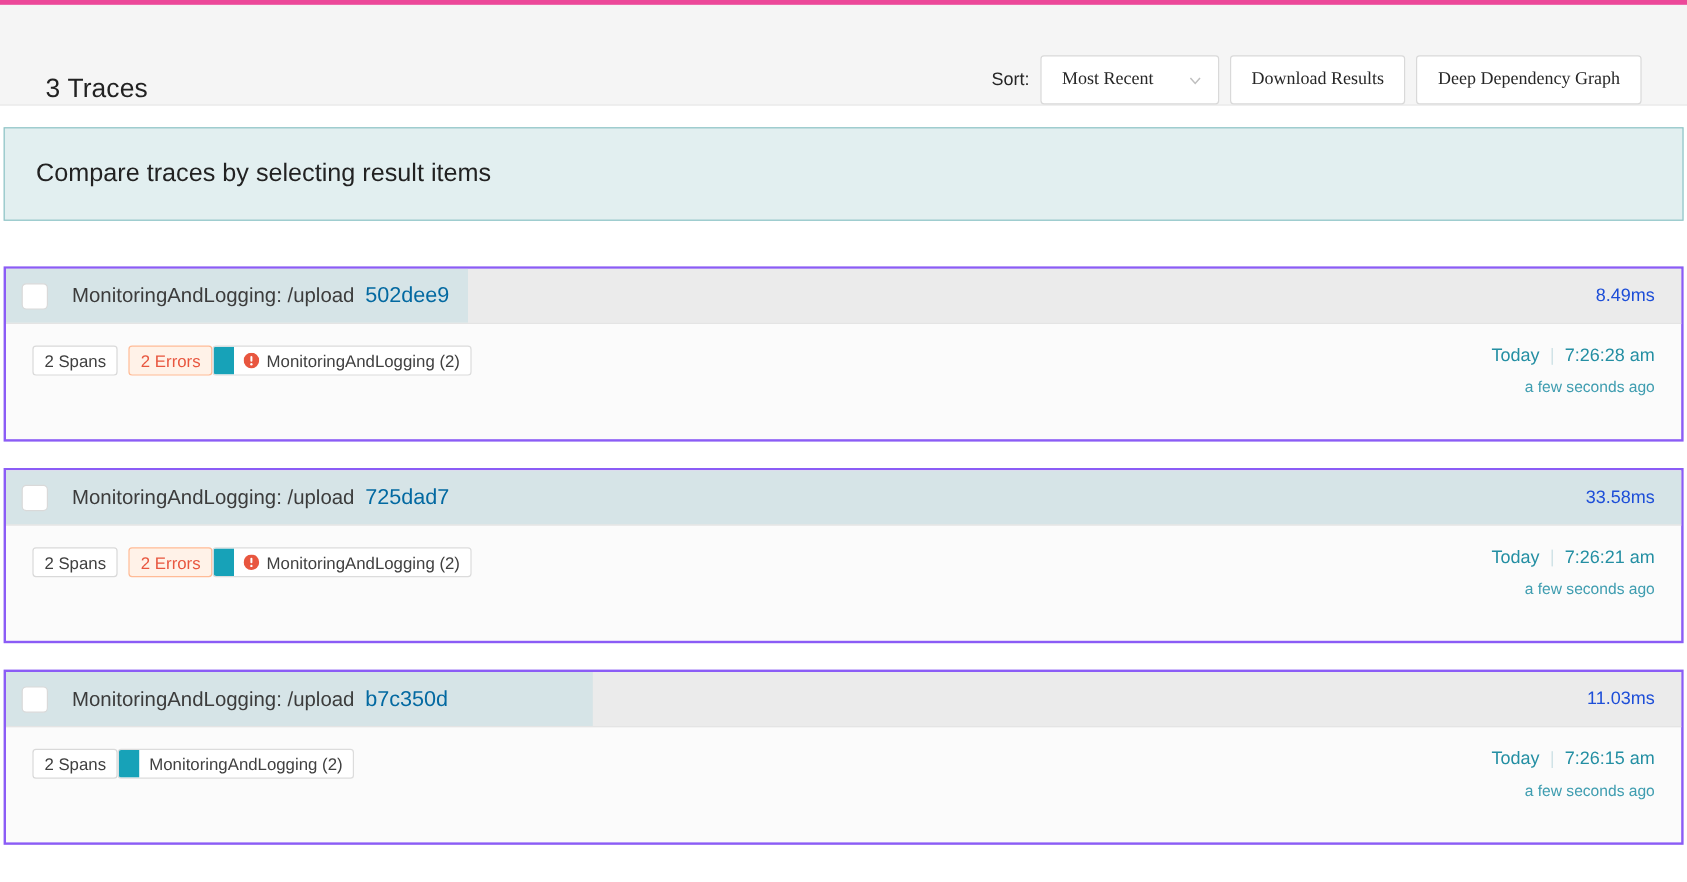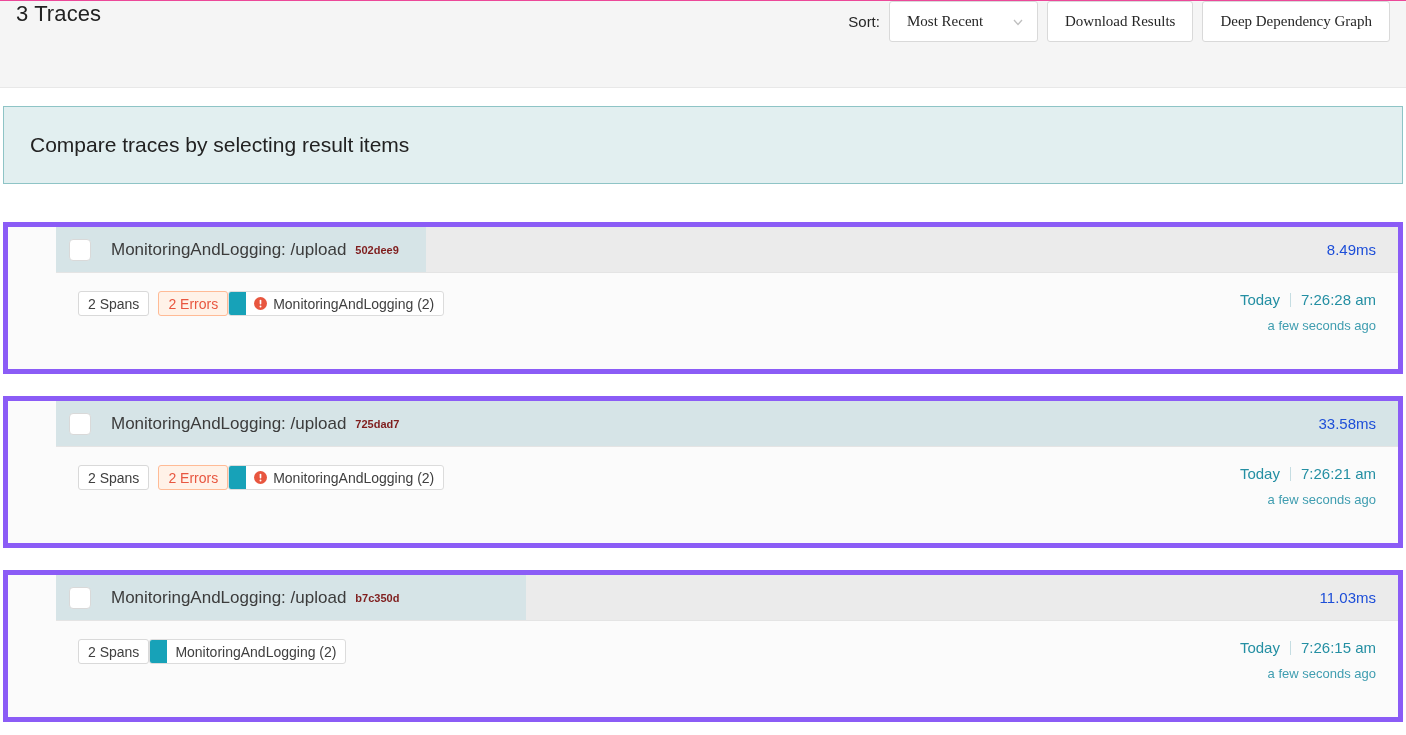--- a/index.html
+++ b/index.html
@@ -12,24 +12,24 @@
     font-family: "Liberation Sans", sans-serif;
     -webkit-font-smoothing: antialiased;
   }
 
   
   .results-header {
     position: relative;
     height: 88px;
     background: #f5f5f5;
     border-bottom: 1px solid #e8e8e8;
-    border-top: 1px solid #ec4899;
-    display: flex;
-    align-items: flex-start;
-    padding: 0 16px;
+    border-top: 4px solid #ec4899;
+    display: flex;
+    align-items: flex-end;
+    padding: 0 38px;
   }
   .results-title {
     font-size: 22px;
     color: #222222;
     font-weight: 400;
     letter-spacing: .1px;
   }
   .header-right {
     margin-left: auto;
     display: flex;
@@ -84,23 +84,22 @@
     color: #222222;
     font-weight: 400;
   }
 
   
   .result-list { margin-top: 38px; }
 
   .result-item {
     position: relative;
     margin: 0 3px 22px 3px;
-    border: 5px solid #8b5cf6;
+    border: 2px solid #8b5cf6;
     background: #fbfbfb;
-    padding-left: 48px;
   }
 
   
   .ri-header {
     position: relative;
     height: 46px;
     background: #ebebeb;
     border-bottom: 1px solid #e4e4e4;
     overflow: hidden;
   }
@@ -128,23 +127,23 @@
   }
   .ri-title {
     margin-left: 20px;
     font-size: 17px;
     color: #3c3c3c;
     font-weight: 400;
     white-space: nowrap;
   }
   .ri-id {
     margin-left: 9px;
-    font-size: 11px;
-    color: #7f1d1d;
-    font-weight: 700;
+    font-size: 18px;
+    color: #0369a1;
+    font-weight: 400;
   }
   .ri-duration {
     margin-left: auto;
     font-size: 15px;
     color: #1d4ed8;
     white-space: nowrap;
   }
 
   
   .ri-body {

